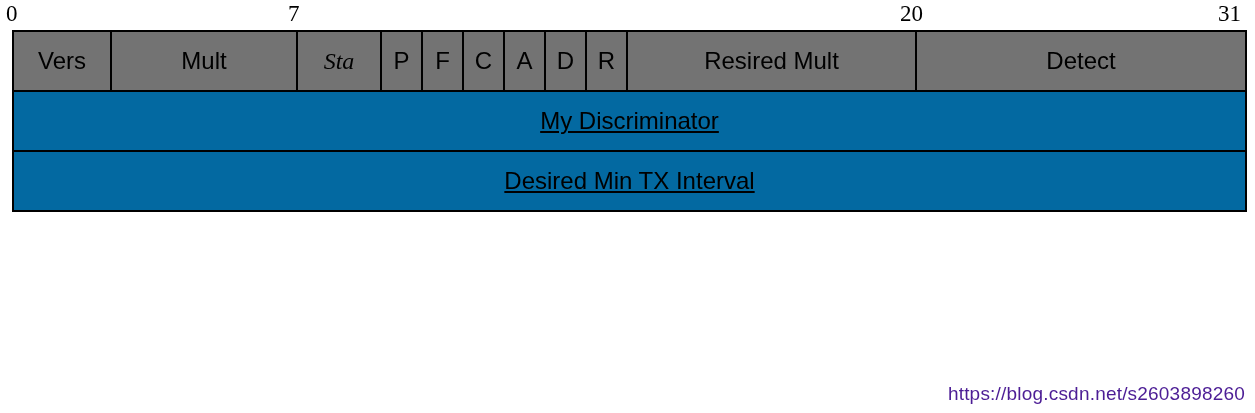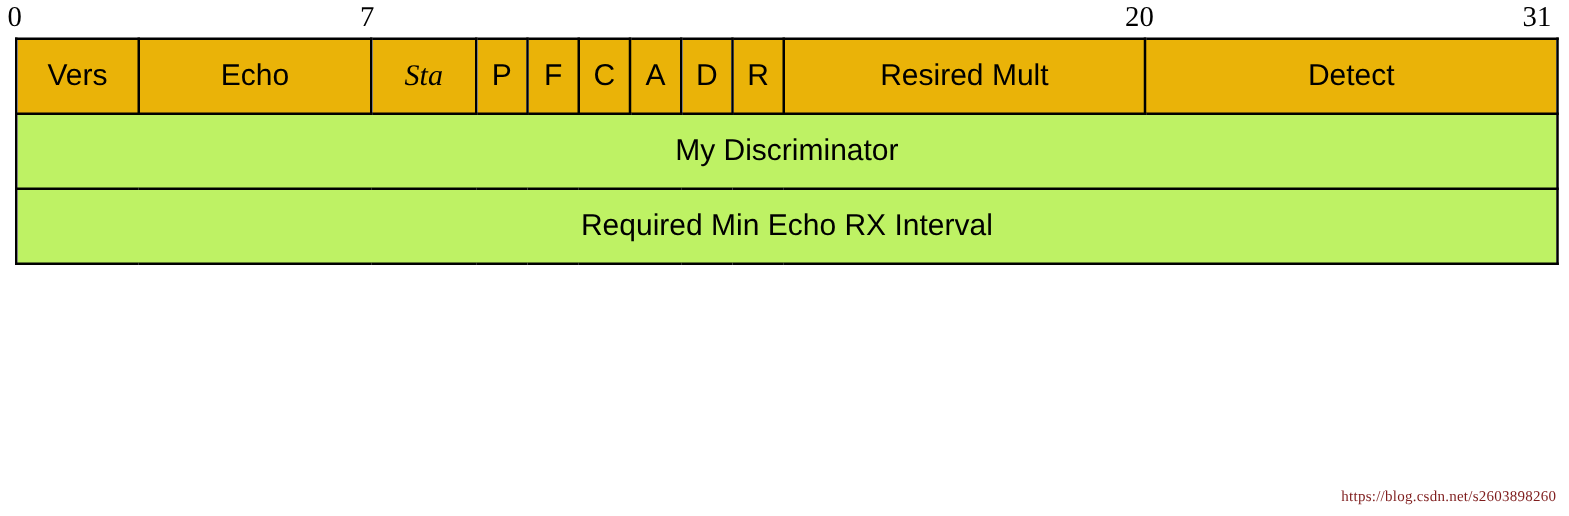--- a/index.html
+++ b/index.html
@@ -55,46 +55,47 @@
     height: 58px;
     text-align: center;
     vertical-align: middle;
     font-size: 24px;
     color: #000000;
     padding: 0;
     overflow: hidden;
     white-space: nowrap;
   }
   .hdr-cell {
-    background: #eab308;
+    background: #737373;
   }
   .body-cell {
-    background: #bef264;
+    background: #0369a1;
     font-size: 25px;
+    text-decoration: underline;
   }
   .serif-label {
     font-family: "Liberation Serif", serif;
     font-size: 27px;
     font-style: italic;
   }
   .flag-cell {
     font-size: 23px;
   }
 
   
   .watermark {
     position: absolute;
     right: 10px;
     bottom: 8px;
-    font-size: 12px;
-    color: #7f1d1d;
+    font-size: 19px;
+    color: #4c1d95;
     letter-spacing: 0.2px;
     white-space: nowrap;
     pointer-events: none;
-    font-family: Liberation Serif, serif;
+    font-family: Liberation Sans, sans-serif;
   }
 </style>
 </head>
 <body>
 
 <div id="diagram">
 
   <div class="ruler">
     <span class="tick" style="left:6px;">0</span>
     <span class="tick" style="left:288px;">7</span>
@@ -112,35 +113,35 @@
       <col style="width:41px;">
       <col style="width:41px;">
       <col style="width:41px;">
       <col style="width:41px;">
       <col style="width:289px;">
       <col style="width:330px;">
     </colgroup>
     <tbody>
       <tr>
         <td class="hdr-cell">Vers</td>
-        <td class="hdr-cell">Echo</td>
+        <td class="hdr-cell">Mult</td>
         <td class="hdr-cell serif-label">Sta</td>
         <td class="hdr-cell flag-cell">P</td>
         <td class="hdr-cell flag-cell">F</td>
         <td class="hdr-cell flag-cell">C</td>
         <td class="hdr-cell flag-cell">A</td>
         <td class="hdr-cell flag-cell">D</td>
         <td class="hdr-cell flag-cell">R</td>
         <td class="hdr-cell">Resired Mult</td>
         <td class="hdr-cell">Detect</td>
       </tr>
       <tr>
         <td class="body-cell" colspan="11">My Discriminator</td>
       </tr>
       <tr>
-        <td class="body-cell" colspan="11">Required Min Echo RX Interval</td>
+        <td class="body-cell" colspan="11">Desired Min TX Interval</td>
       </tr>
     </tbody>
   </table>
 
   <div class="watermark">https://blog.csdn.net/s2603898260</div>
 
 </div>
 
 </body></html>

